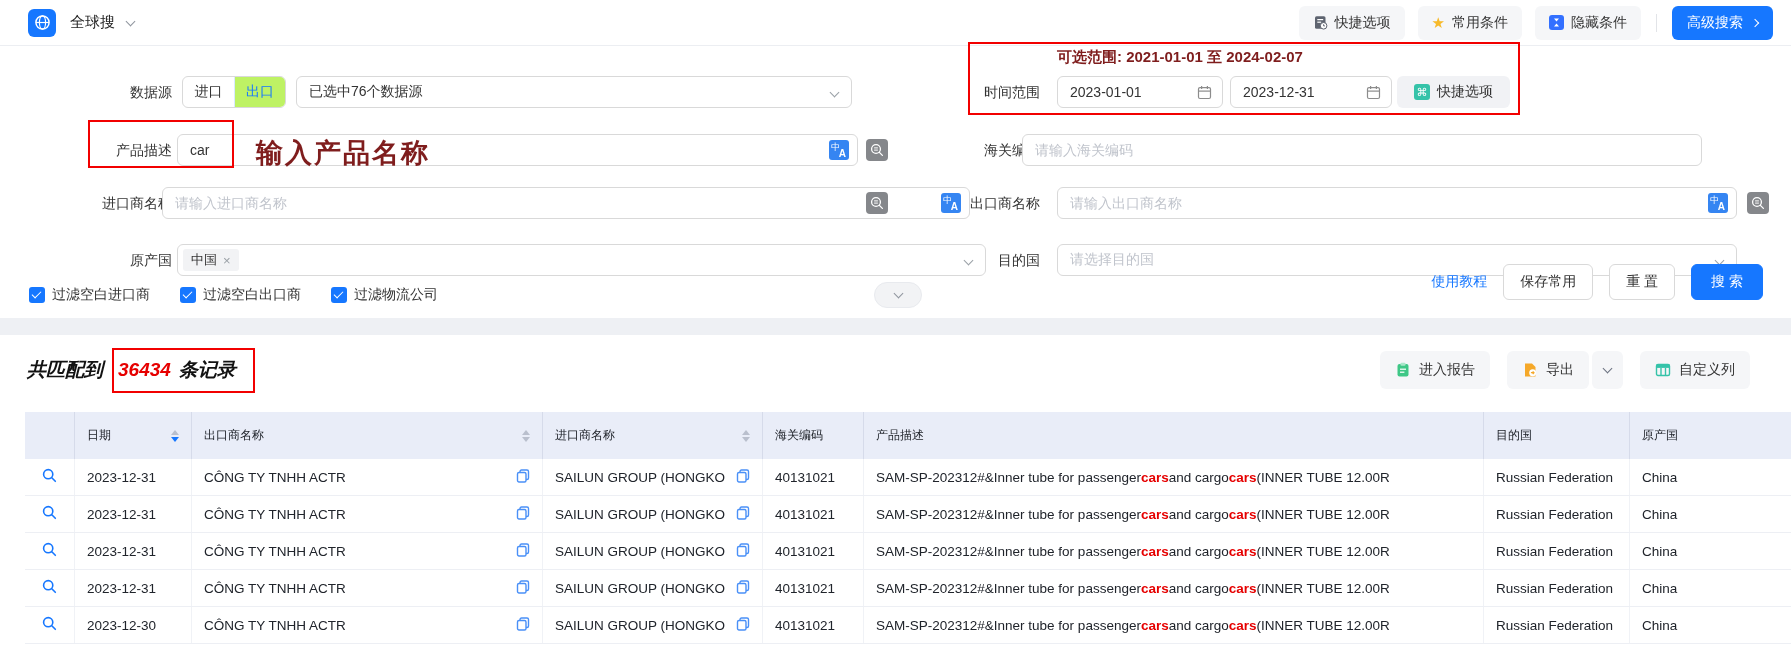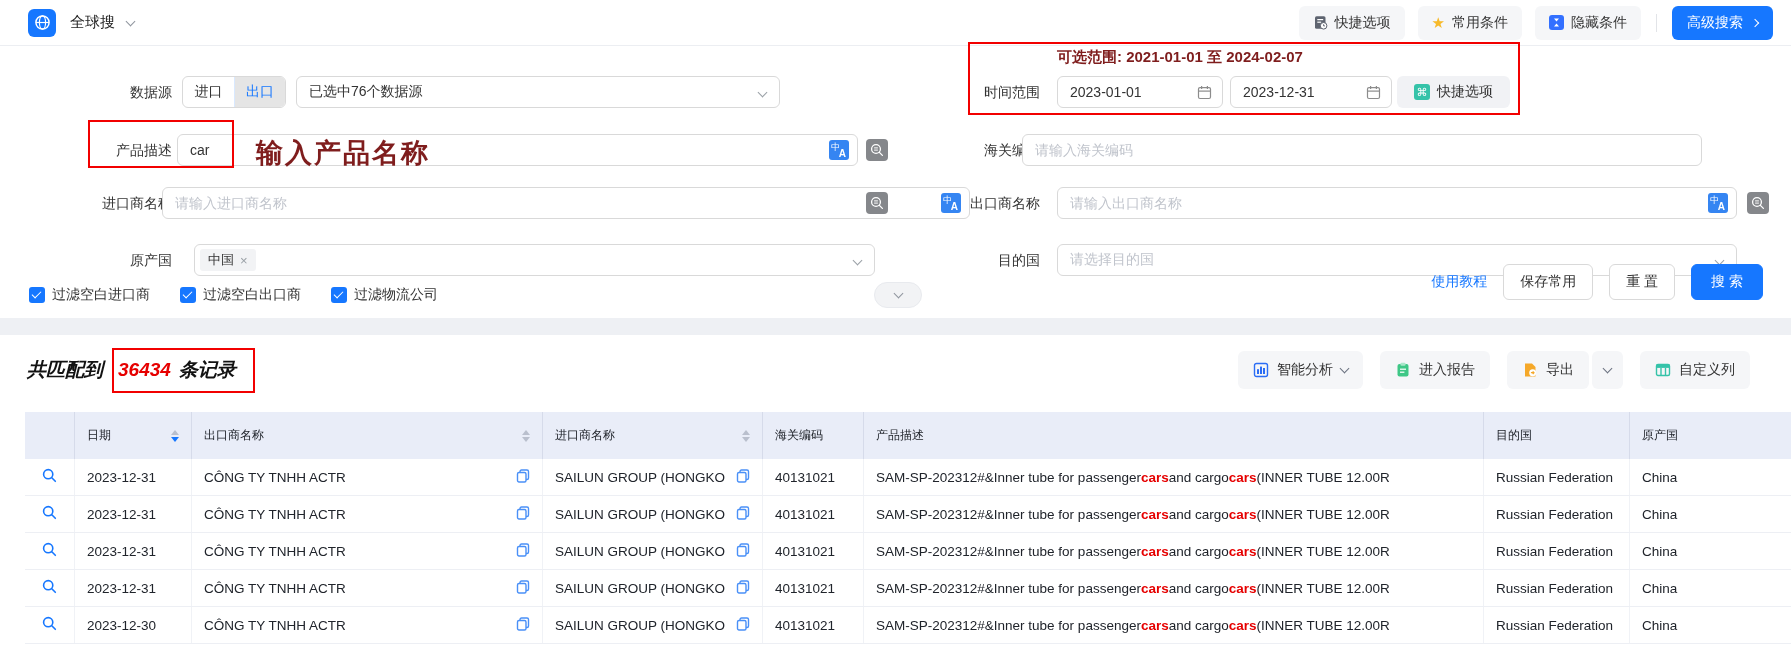--- a/index.html
+++ b/index.html
@@ -26,21 +26,21 @@
   .ctrl { position:absolute; height:32px; border:1px solid #d9d9d9; border-radius:6px; background:#fff; display:flex; align-items:center; }
   .ctrl input { border:none; outline:none; flex:1; min-width:0; font-size:14px; color:#333; background:transparent; padding:0 12px; font-family:inherit; }
   .ctrl input::placeholder { color:#c0c4cc; }
   .pad-icon input { padding-right:36px; }
   .ph  { color:#c0c4cc; font-size:14px; padding-left:12px; }
   .val { color:#333; font-size:14px; padding-left:12px; }
   .dd-chev { position:absolute; right:13px; top:12px; width:7px; height:7px; border-right:1.5px solid #9aa0a6; border-bottom:1.5px solid #9aa0a6; transform:rotate(45deg); }
   .toggle { position:absolute; display:flex; height:32px; border:1px solid #d9d9d9; border-radius:6px; overflow:hidden; background:#fff; }
   .tg { width:51px; display:flex; align-items:center; justify-content:center; font-size:14px; color:#333; cursor:pointer; }
   .tg + .tg { border-left:1px solid #d9d9d9; }
-  .tg.sel { background:#e5e5e5; color:#1677ff; border-left-color:#d9e9ff; }
+  .tg.sel { background:#bef264; color:#1677ff; border-left-color:#d9e9ff; }
   .tr-icon { position:absolute; width:20px; height:20px; border-radius:3px; background:#3585f2; top:5px; }
   .tr-zh { position:absolute; left:2px;  top:1px;    font-size:9px;  color:#fff; }
   .tr-a  { position:absolute; right:3px; bottom:1px; font-size:10px; color:#fff; font-weight:bold; }
   .gray-icon { position:absolute; width:22px; height:22px; border-radius:4px; background:#85878b; top:5px; display:flex; align-items:center; justify-content:center; cursor:pointer; }
   .tag { height:22px; background:#f2f3f5; border-radius:3px; display:flex; align-items:center; gap:6px; padding:0 8px; margin-left:5px; font-size:13px; color:#333; }
   .tag-x { color:#9aa0a6; font-size:13px; cursor:pointer; }
   .cal { flex:none; margin-right:10px; }
   .quick-btn { position:absolute; left:1397px; top:30px; width:113px; height:32px; background:#f1f2f5; border-radius:6px; display:flex; align-items:center; justify-content:center; gap:7px; font-size:14px; color:#333; cursor:pointer; }
   .cmd-icon { width:16px; height:16px; border-radius:3px; background:#35c3a9; color:#fff; font-size:11px; display:flex; align-items:center; justify-content:center; }
 
@@ -132,21 +132,21 @@
   </div>
 </header>
 
 <section class="form-area">
 
   <div class="flabel lab-left" style="top:30px">数据源</div>
   <div class="toggle" style="left:182px; top:30px">
     <div class="tg">进口</div>
     <div class="tg sel">出口</div>
   </div>
-  <div class="ctrl" style="left:296px; top:30px; width:484px">
+  <div class="ctrl" style="left:296px; top:30px; width:556px">
     <span class="val">已选中76个数据源</span>
     <span class="dd-chev"></span>
   </div>
 
   <div class="flabel lab-right" style="top:30px">时间范围</div>
   <div class="ctrl" style="left:1057px; top:30px; width:166px">
     <span class="val">2023-01-01</span>
     <svg class="cal" style="margin-left:auto" width="15" height="15" viewBox="0 0 15 15">
         <rect x="1.5" y="2.6" width="12" height="10.9" rx="1.5" fill="none" stroke="#8c8c8c" stroke-width="1.2"></rect>
         <line x1="1.5" y1="6.1" x2="13.5" y2="6.1" stroke="#8c8c8c" stroke-width="1.2"></line>
@@ -218,21 +218,21 @@
   <div class="gray-icon" style="left:1747px; top:146px">
     <svg width="14" height="14" viewBox="0 0 14 14">
         <circle cx="6" cy="6" r="4.4" fill="none" stroke="#fff" stroke-width="1.3"></circle>
         <line x1="4.1" y1="4.9" x2="7.9" y2="4.9" stroke="#fff" stroke-width="1"></line>
         <line x1="4.1" y1="7.1" x2="7.9" y2="7.1" stroke="#fff" stroke-width="1"></line>
         <line x1="9.4" y1="9.4" x2="12.4" y2="12.4" stroke="#fff" stroke-width="1.3" stroke-linecap="round"></line>
       </svg>
   </div>
 
   <div class="flabel lab-left" style="top:198px">原产国</div>
-  <div class="ctrl" style="left:194px; top:198px; width:681px">
+  <div class="ctrl" style="left:177px; top:198px; width:809px">
     <span class="tag">
       <span>中国</span>
       <span class="tag-x">×</span>
     </span>
     <span class="dd-chev"></span>
   </div>
 
   <div class="flabel lab-right" style="top:198px">目的国</div>
   <div class="ctrl" style="left:1057px; top:198px; width:680px">
     <span class="ph">请选择目的国</span>
@@ -269,30 +269,20 @@
 <div class="gap-band"></div>
 
 <section class="results">
   <div class="res-title">
     <span>共匹配到</span>
     <span class="res-count">36434</span>
     <span>条记录</span>
   </div>
 
   <div class="res-toolbar">
-    <div class="rt-btn">
-      <svg width="16" height="16" viewBox="0 0 16 16">
-          <rect x="1.5" y="1.5" width="13" height="13" rx="2" fill="none" stroke="#2b6df5" stroke-width="1.4"></rect>
-          <rect x="4" y="7.2" width="2" height="4.8" fill="#2b6df5"></rect>
-          <rect x="7" y="4.6" width="2" height="7.4" fill="#2b6df5"></rect>
-          <rect x="10" y="6" width="2" height="6" fill="#2b6df5"></rect>
-        </svg>
-      <span>智能分析</span>
-      <span class="chev-g"></span>
-    </div>
     <div class="rt-btn">
       <svg width="16" height="16" viewBox="0 0 16 16">
           <rect x="2.5" y="2" width="11" height="12.6" rx="2" fill="#3ec786"></rect>
           <rect x="5.4" y="0.8" width="5.2" height="2.9" rx="1.2" fill="#a9e7ca"></rect>
           <line x1="5" y1="7.2" x2="11" y2="7.2" stroke="#fff" stroke-width="1.2"></line>
           <line x1="5" y1="10.2" x2="9.4" y2="10.2" stroke="#fff" stroke-width="1.2"></line>
         </svg>
       <span>进入报告</span>
     </div>
     <div class="export-group">

